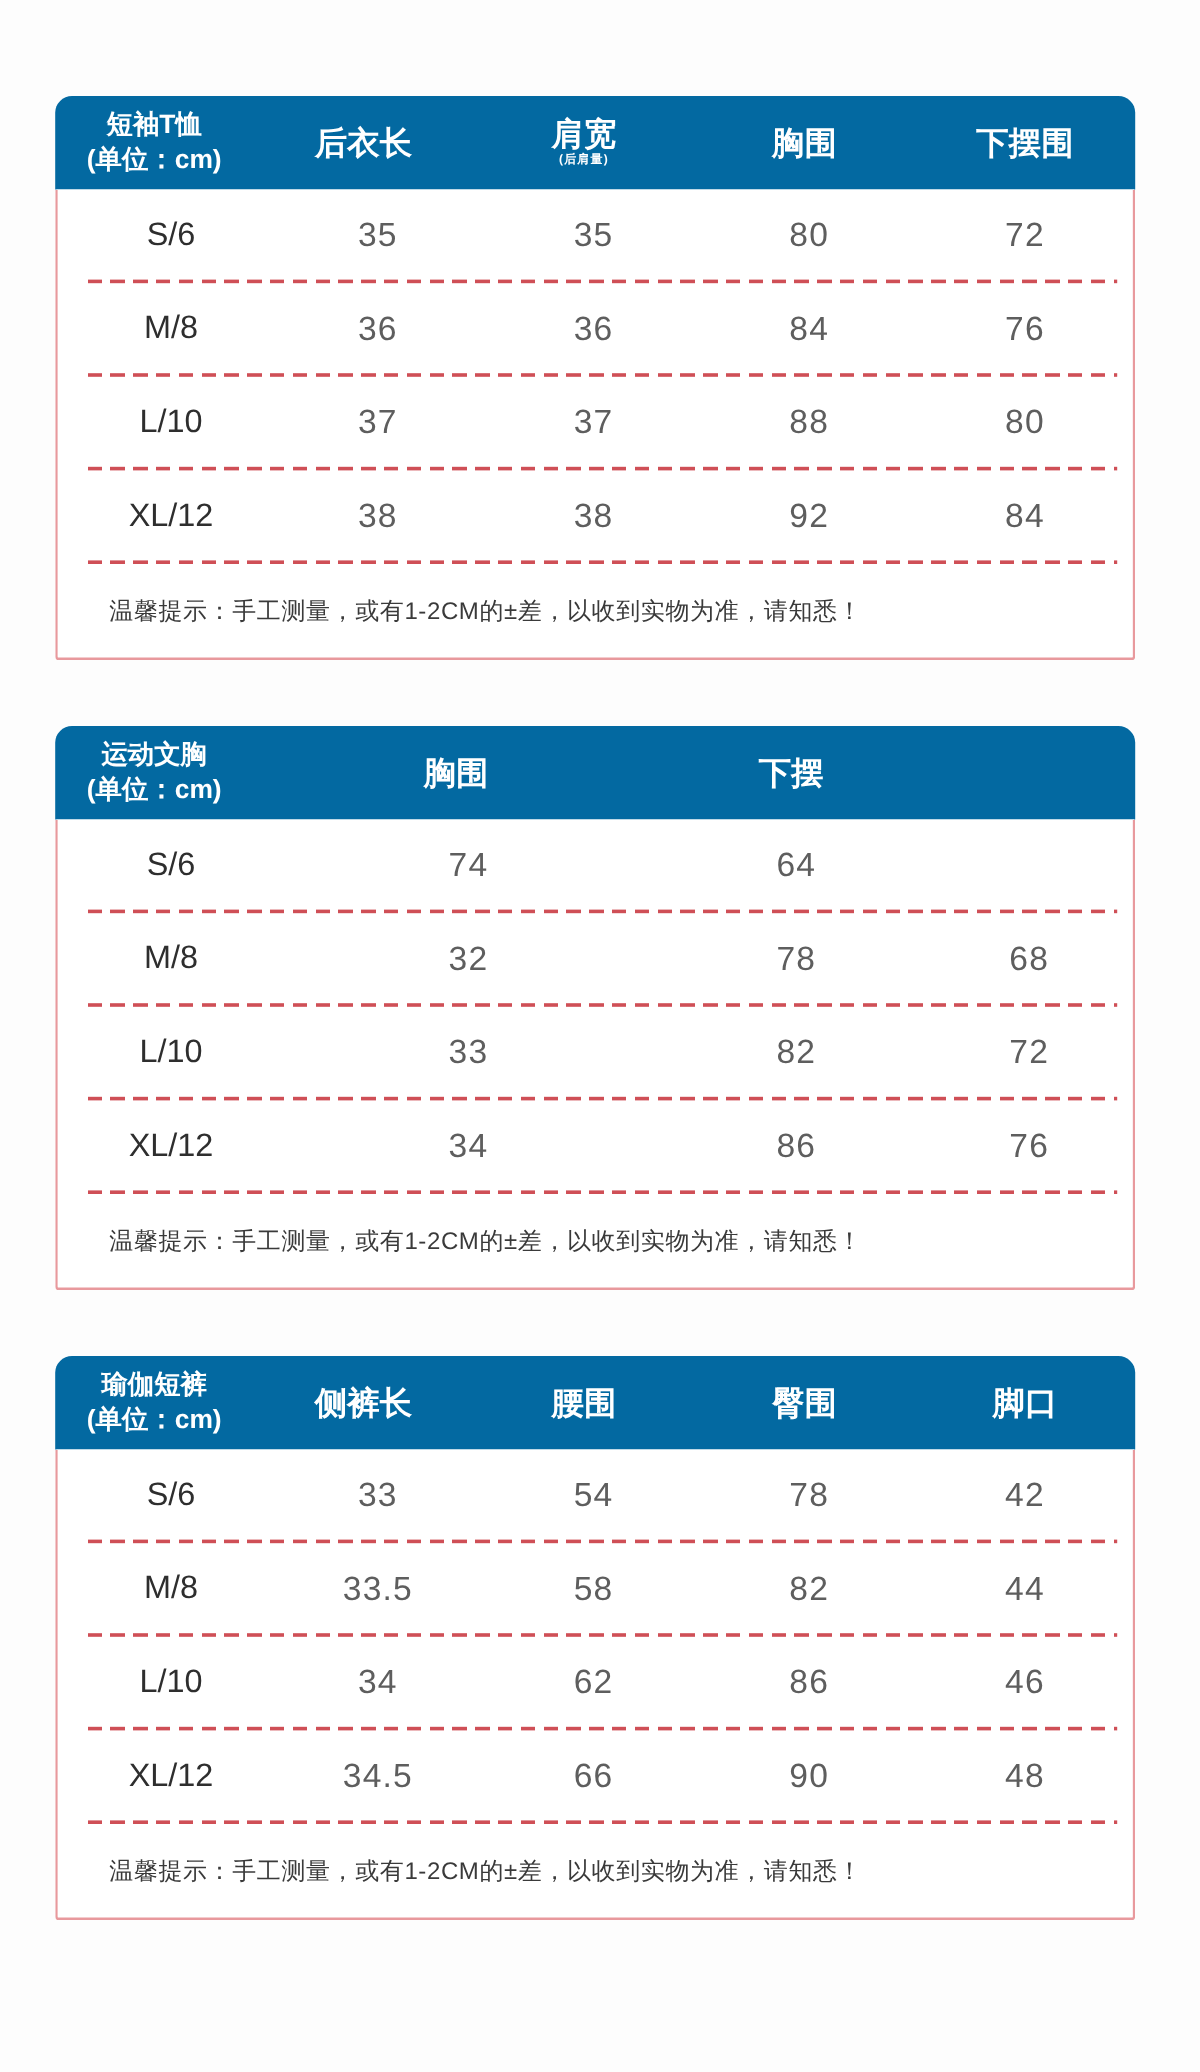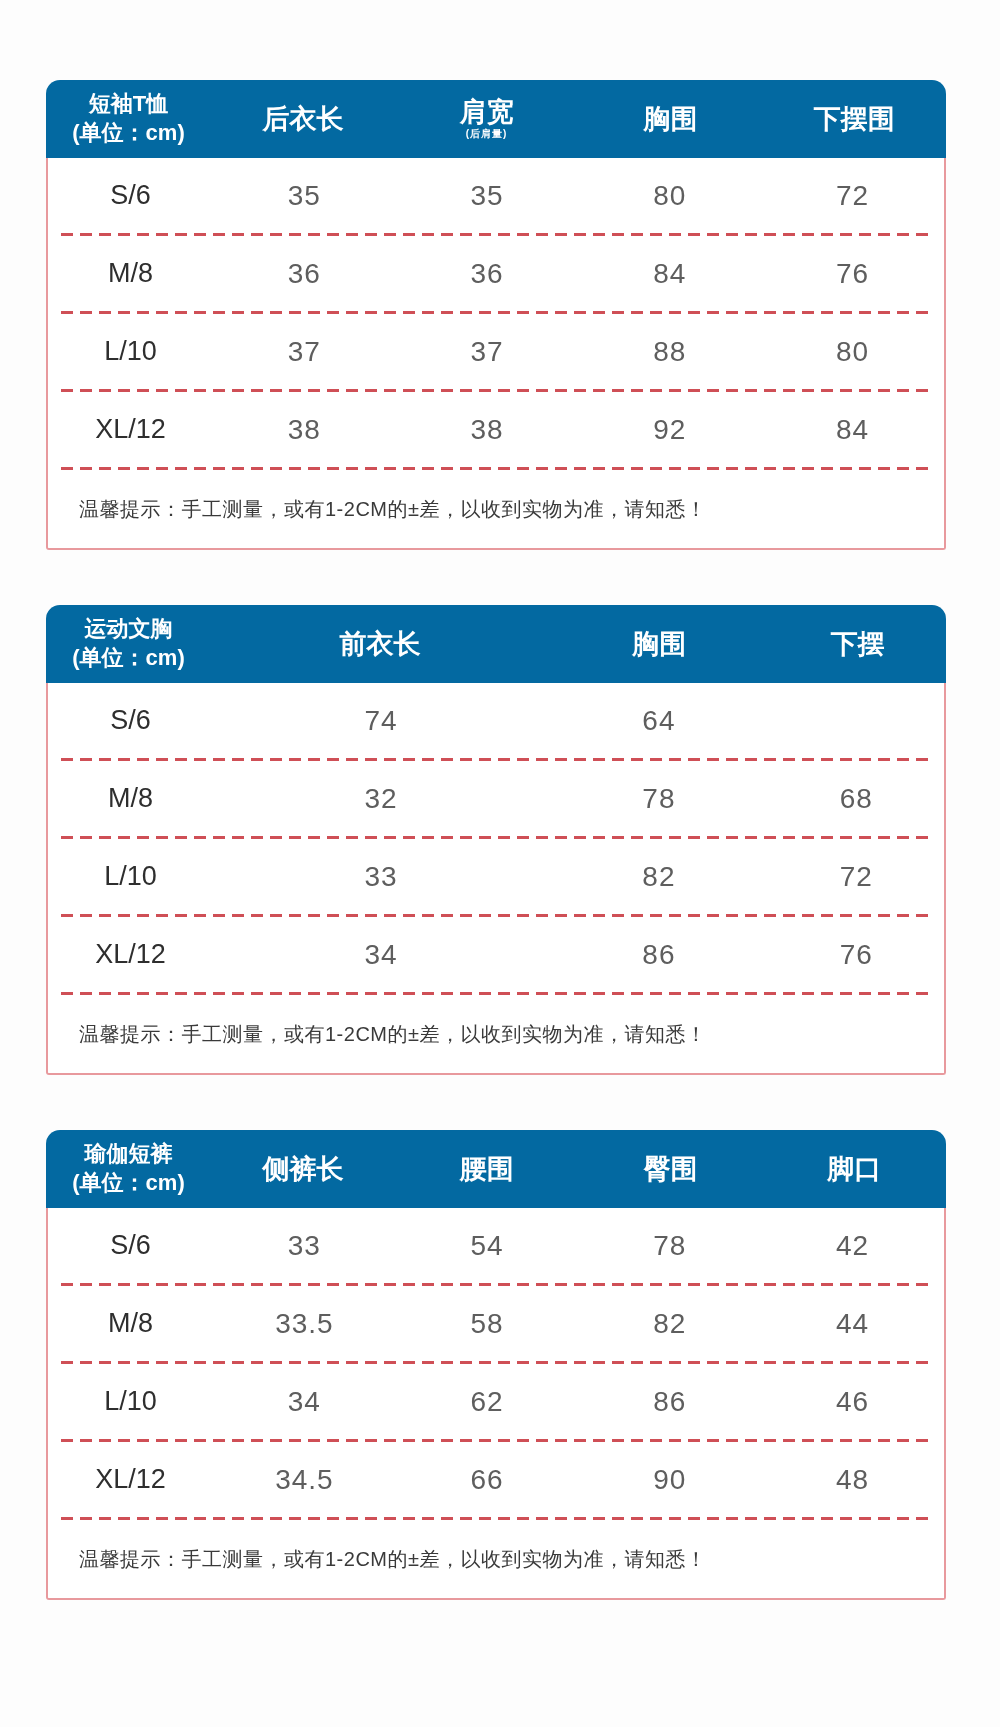--- a/index.html
+++ b/index.html
@@ -47,20 +47,21 @@
   .product-cell { text-align: center; line-height: 1.3; font-weight: bold; font-size: 22px; }
   .product-cell .unit { display: block; font-size: 22px; font-weight: bold; }
   .col-head { text-align: center; font-size: 27px; font-weight: bold; line-height: 1.05; }
   .col-sub { display: block; font-size: 10px; font-weight: bold; margin-top: 3px; letter-spacing: 1px; }
 
   .tbl-body {
     background: #ffffff;
     border: 2px solid #e8999d;
     border-top: none;
     border-radius: 0 0 3px 3px;
+    padding-left: 12px;
   }
   .tbl-row {
     display: grid;
     height: 75px;
     align-items: center;
     text-align: center;
   }
   .size-label { font-size: 27px; color: #2e2e2e; }
   .cell-value { font-size: 28px; color: #5e5e5e; letter-spacing: 1px; }
 
@@ -125,21 +126,20 @@
             <div class="cell-value">92</div>
             <div class="cell-value">84</div>
           </div>
           <div class="row-sep"></div>
           <div class="note-row">温馨提示：手工测量，或有1-2CM的±差，以收到实物为准，请知悉！</div>
         </div>
       </section>
       <section class="size-table cols-3">
         <div class="tbl-header">
           <div class="product-cell"><span>运动文胸</span><span class="unit">(单位：cm)</span></div>
-          <div class="col-head"><span>前衣长</span></div>
           <div class="col-head"><span>胸围</span></div>
           <div class="col-head"><span>下摆</span></div>
         </div>
         <div class="tbl-body">
           <div class="tbl-row">
             <div class="size-label">S/6</div>
             <div class="cell-value">74</div>
             <div class="cell-value">64</div>
           </div>
           <div class="row-sep"></div>

